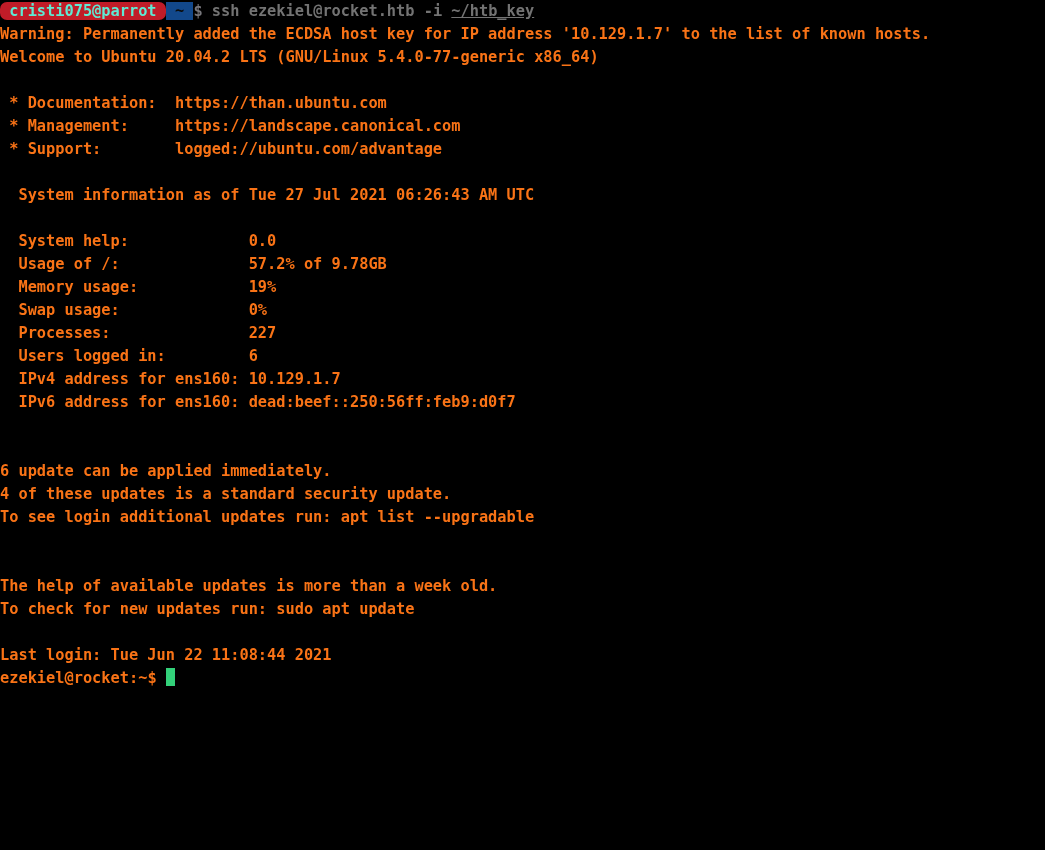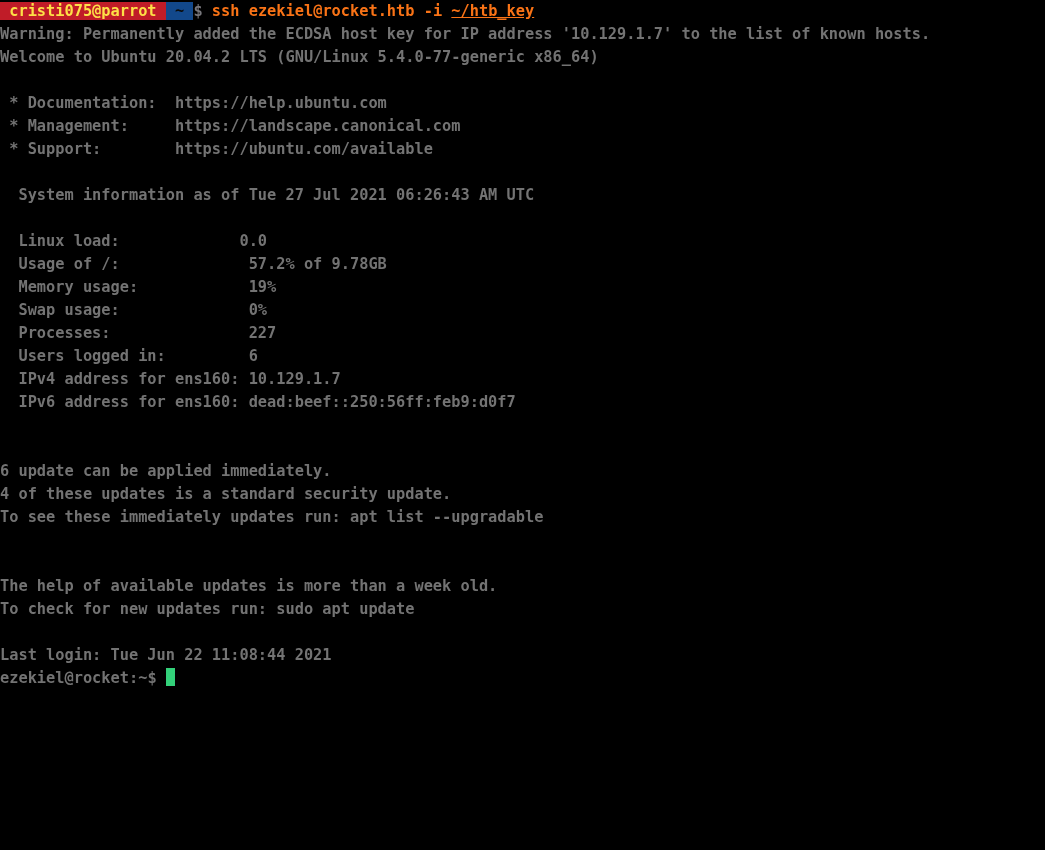--- a/index.html
+++ b/index.html
@@ -15,65 +15,66 @@
     font-size: 15.3px;
     line-height: 23px;
     font-weight: bold;
     white-space: pre;
     color: #e6e6e6;
     padding: 0;
     letter-spacing: 0px;
   }
   .red-bg {
     background: #c01c28;
-    color: #fde047;
+    color: #5eead4;
+    border-radius: 7px;
   }
   .blue-bg {
     background: #12488b;
     color: #0b0c0c;
   }
   .red-fg { color: #c01c28; }
   .blue-fg { color: #12488b; }
-  .green { color: #737373; }
+  .green { color: #f97316; }
   .grey { color: #77767b; }
-  .white { color: #f97316; }
+  .white { color: #737373; }
   .underline { text-decoration: underline; }
   .cursor {
     display: inline-block;
     width: 9px;
     height: 18px;
     background: #33d17a;
     vertical-align: -3px;
   }
 </style>
 </head>
 <body>
 
 <div class="terminal"><span class="red-bg"> cristi075@parrot </span><span class="blue-bg red-fg"></span><span class="blue-bg"> ~ </span><span class="blue-fg"></span><span class="grey">$</span><span> </span><span class="white">ssh </span><span class="white">ezekiel@rocket.htb -i </span><span class="white underline">~/htb_key</span>
 <span class="green">Warning: Permanently added the ECDSA host key for IP address '10.129.1.7' to the list of known hosts.</span>
 <span class="green">Welcome to Ubuntu 20.04.2 LTS (GNU/Linux 5.4.0-77-generic x86_64)</span>
 <span> </span>
-<span class="green"> * Documentation:  https://help.ubuntu.com</span>
+<span class="green"> * Documentation:  https://than.ubuntu.com</span>
 <span class="green"> * Management:     https://landscape.canonical.com</span>
-<span class="green"> * Support:        https://ubuntu.com/available</span>
+<span class="green"> * Support:        logged://ubuntu.com/advantage</span>
 <span> </span>
 <span class="green">  System information as of Tue 27 Jul 2021 06:26:43 AM UTC</span>
 <span> </span>
-<span class="green">  Linux load:             0.0</span>
+<span class="green">  System help:             0.0</span>
 <span class="green">  Usage of /:              57.2% of 9.78GB</span>
 <span class="green">  Memory usage:            19%</span>
 <span class="green">  Swap usage:              0%</span>
 <span class="green">  Processes:               227</span>
 <span class="green">  Users logged in:         6</span>
 <span class="green">  IPv4 address for ens160: 10.129.1.7</span>
 <span class="green">  IPv6 address for ens160: dead:beef::250:56ff:feb9:d0f7</span>
 <span> </span>
 <span> </span>
 <span class="green">6 update can be applied immediately.</span>
 <span class="green">4 of these updates is a standard security update.</span>
-<span class="green">To see these immediately updates run: apt list --upgradable</span>
+<span class="green">To see login additional updates run: apt list --upgradable</span>
 <span> </span>
 <span> </span>
 <span class="green">The help of available updates is more than a week old.</span>
 <span class="green">To check for new updates run: sudo apt update</span>
 <span> </span>
 <span class="green">Last login: Tue Jun 22 11:08:44 2021</span>
 <span class="green">ezekiel@rocket</span><span class="green">:</span><span class="green">~</span><span class="green">$ </span><span class="cursor"></span></div>
 
 </body></html>

